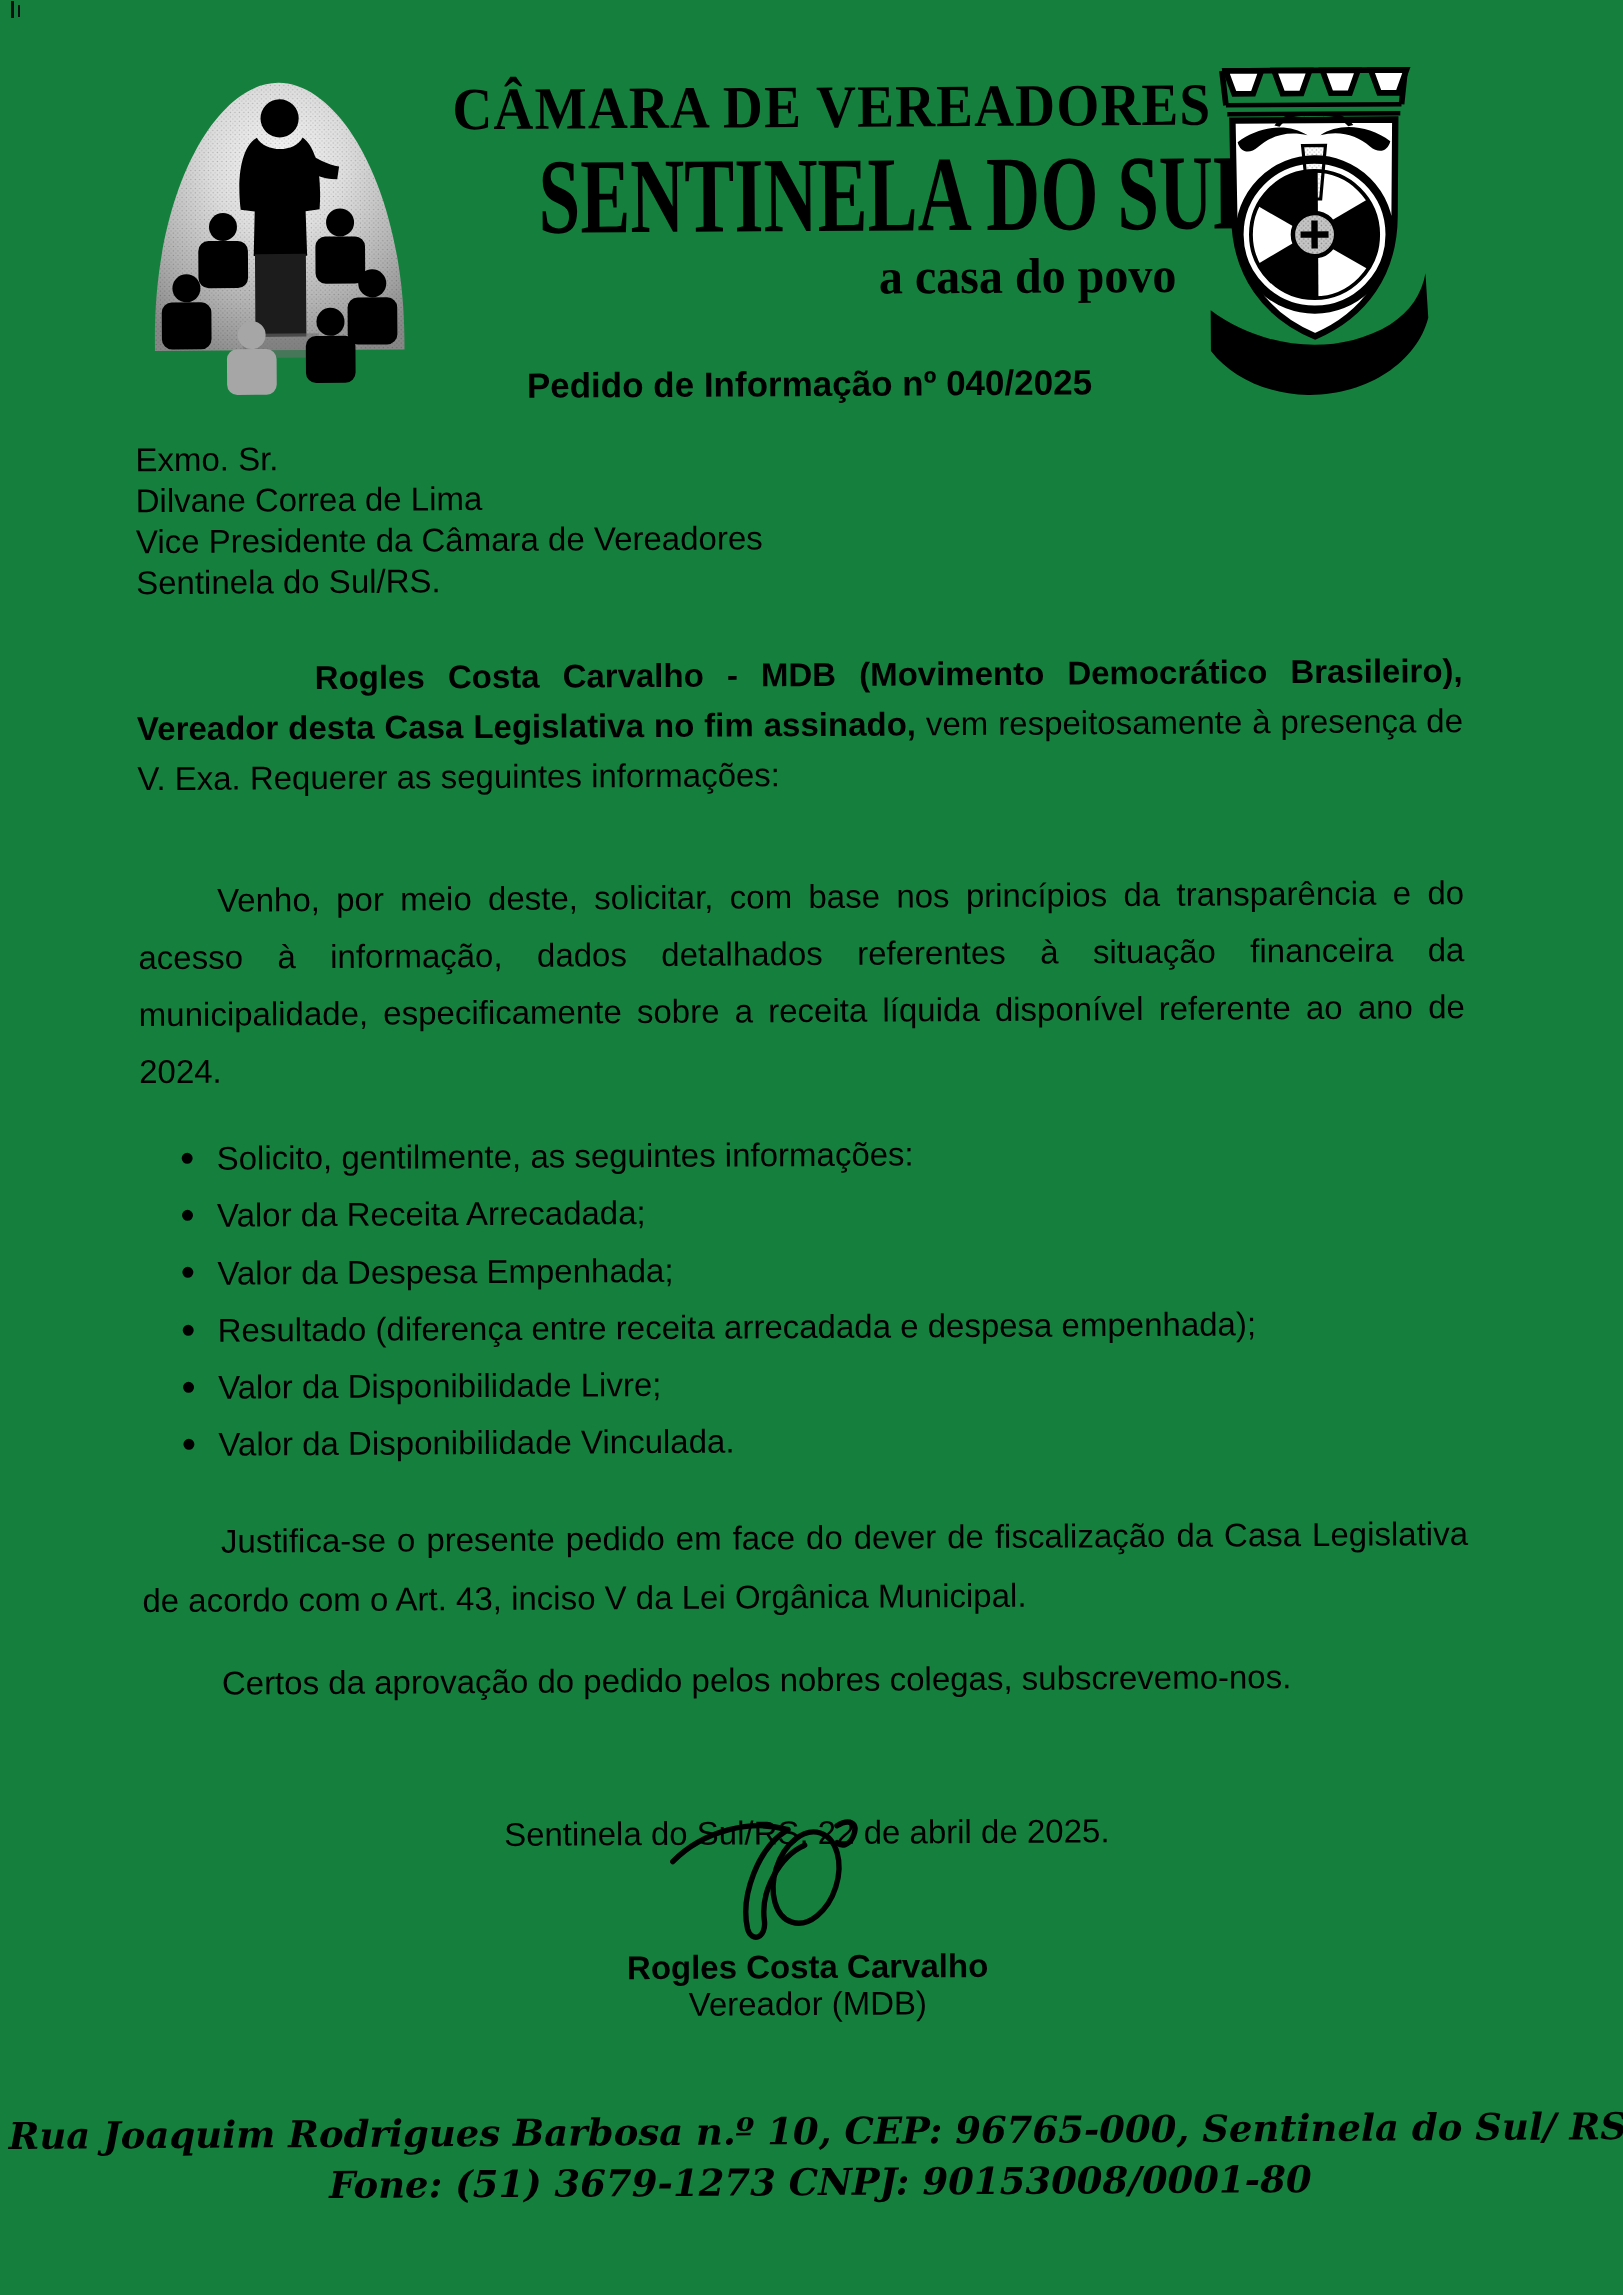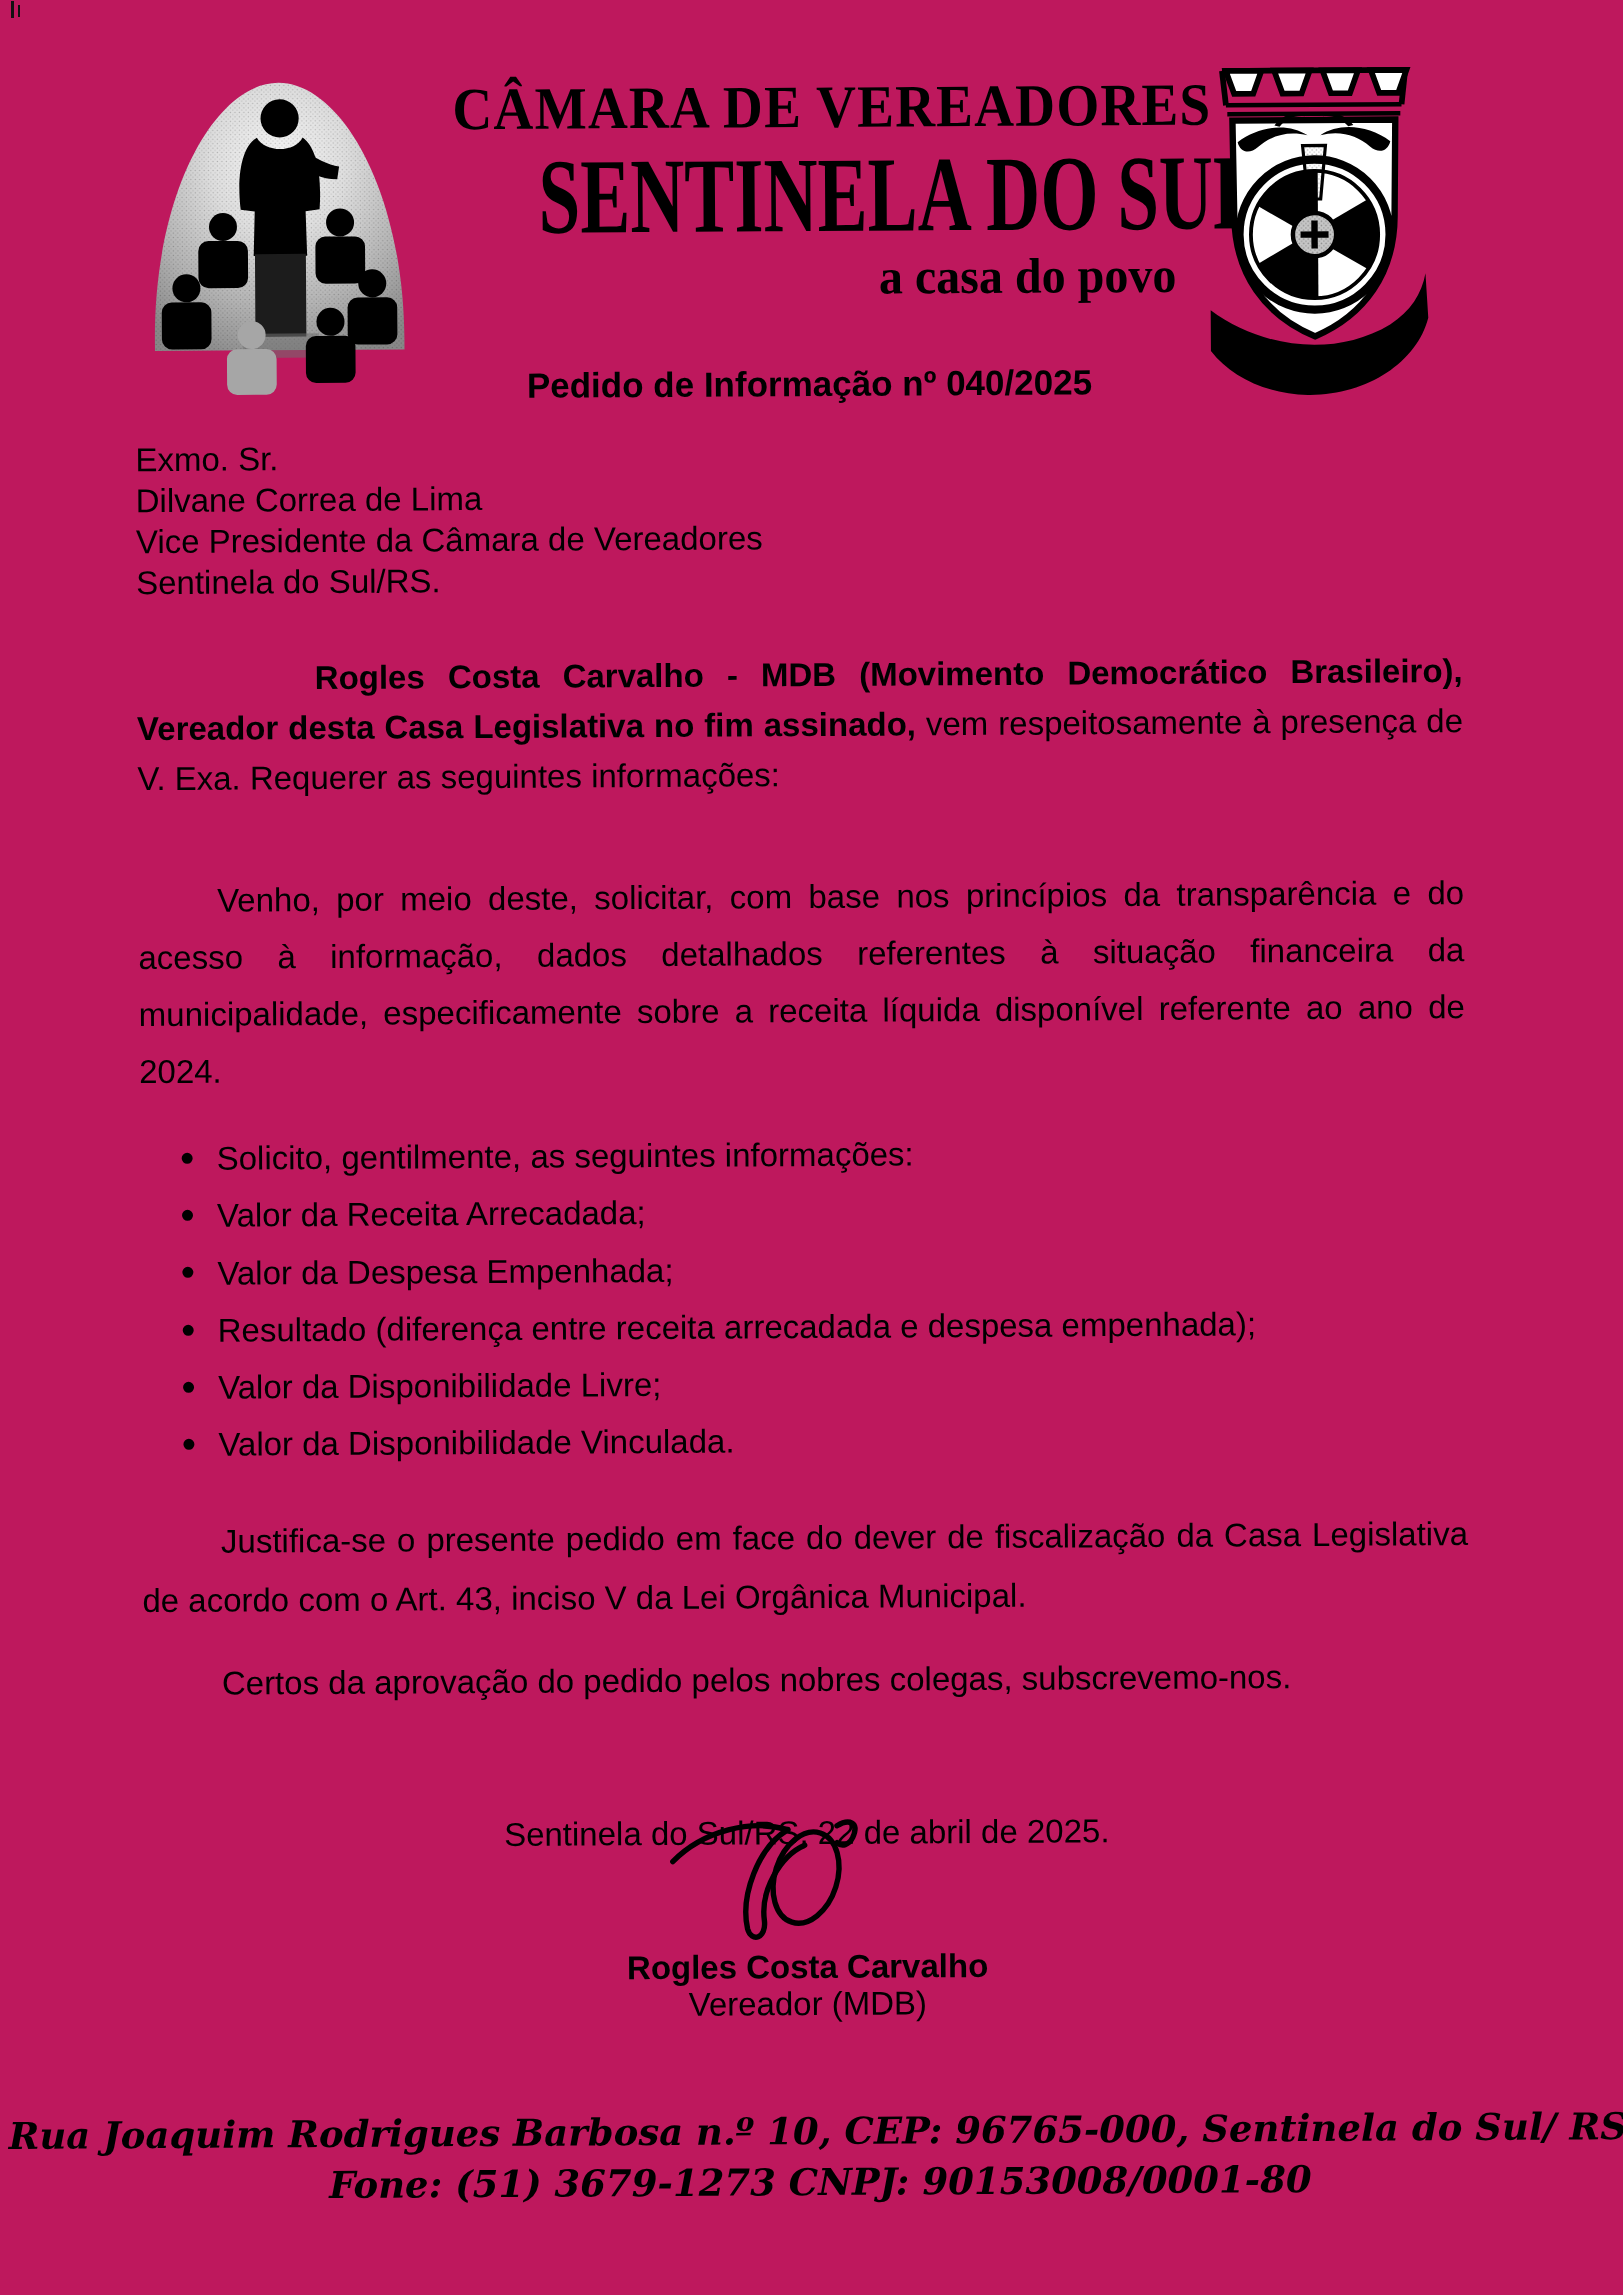--- a/index.html
+++ b/index.html
@@ -1,18 +1,18 @@
 <!DOCTYPE html>
 <html lang="pt" style="font-size:10.5px"><head>
 <meta charset="utf-8">
 <style>
   html,body { margin:0; padding:0; background:#ffffff; }
   .page {
     position:relative; width:1623px; height:2295px;
-    background:#be185d; color:#000; overflow:hidden;
+    background:#15803d; color:#000; overflow:hidden;
     font-family:"Liberation Sans", sans-serif;
   }
   .tilt { position:absolute; inset:0; transform:rotate(-0.35deg); transform-origin:812px 720px; }
 
   
   .artifact { position:absolute; background:#111; }
   .a1 { left:10.5px; top:1.3px;  width:3.3px; height:17px; }
   .a2 { left:17.7px; top:5.2px;  width:2.6px; height:11.8px; }
 
   

